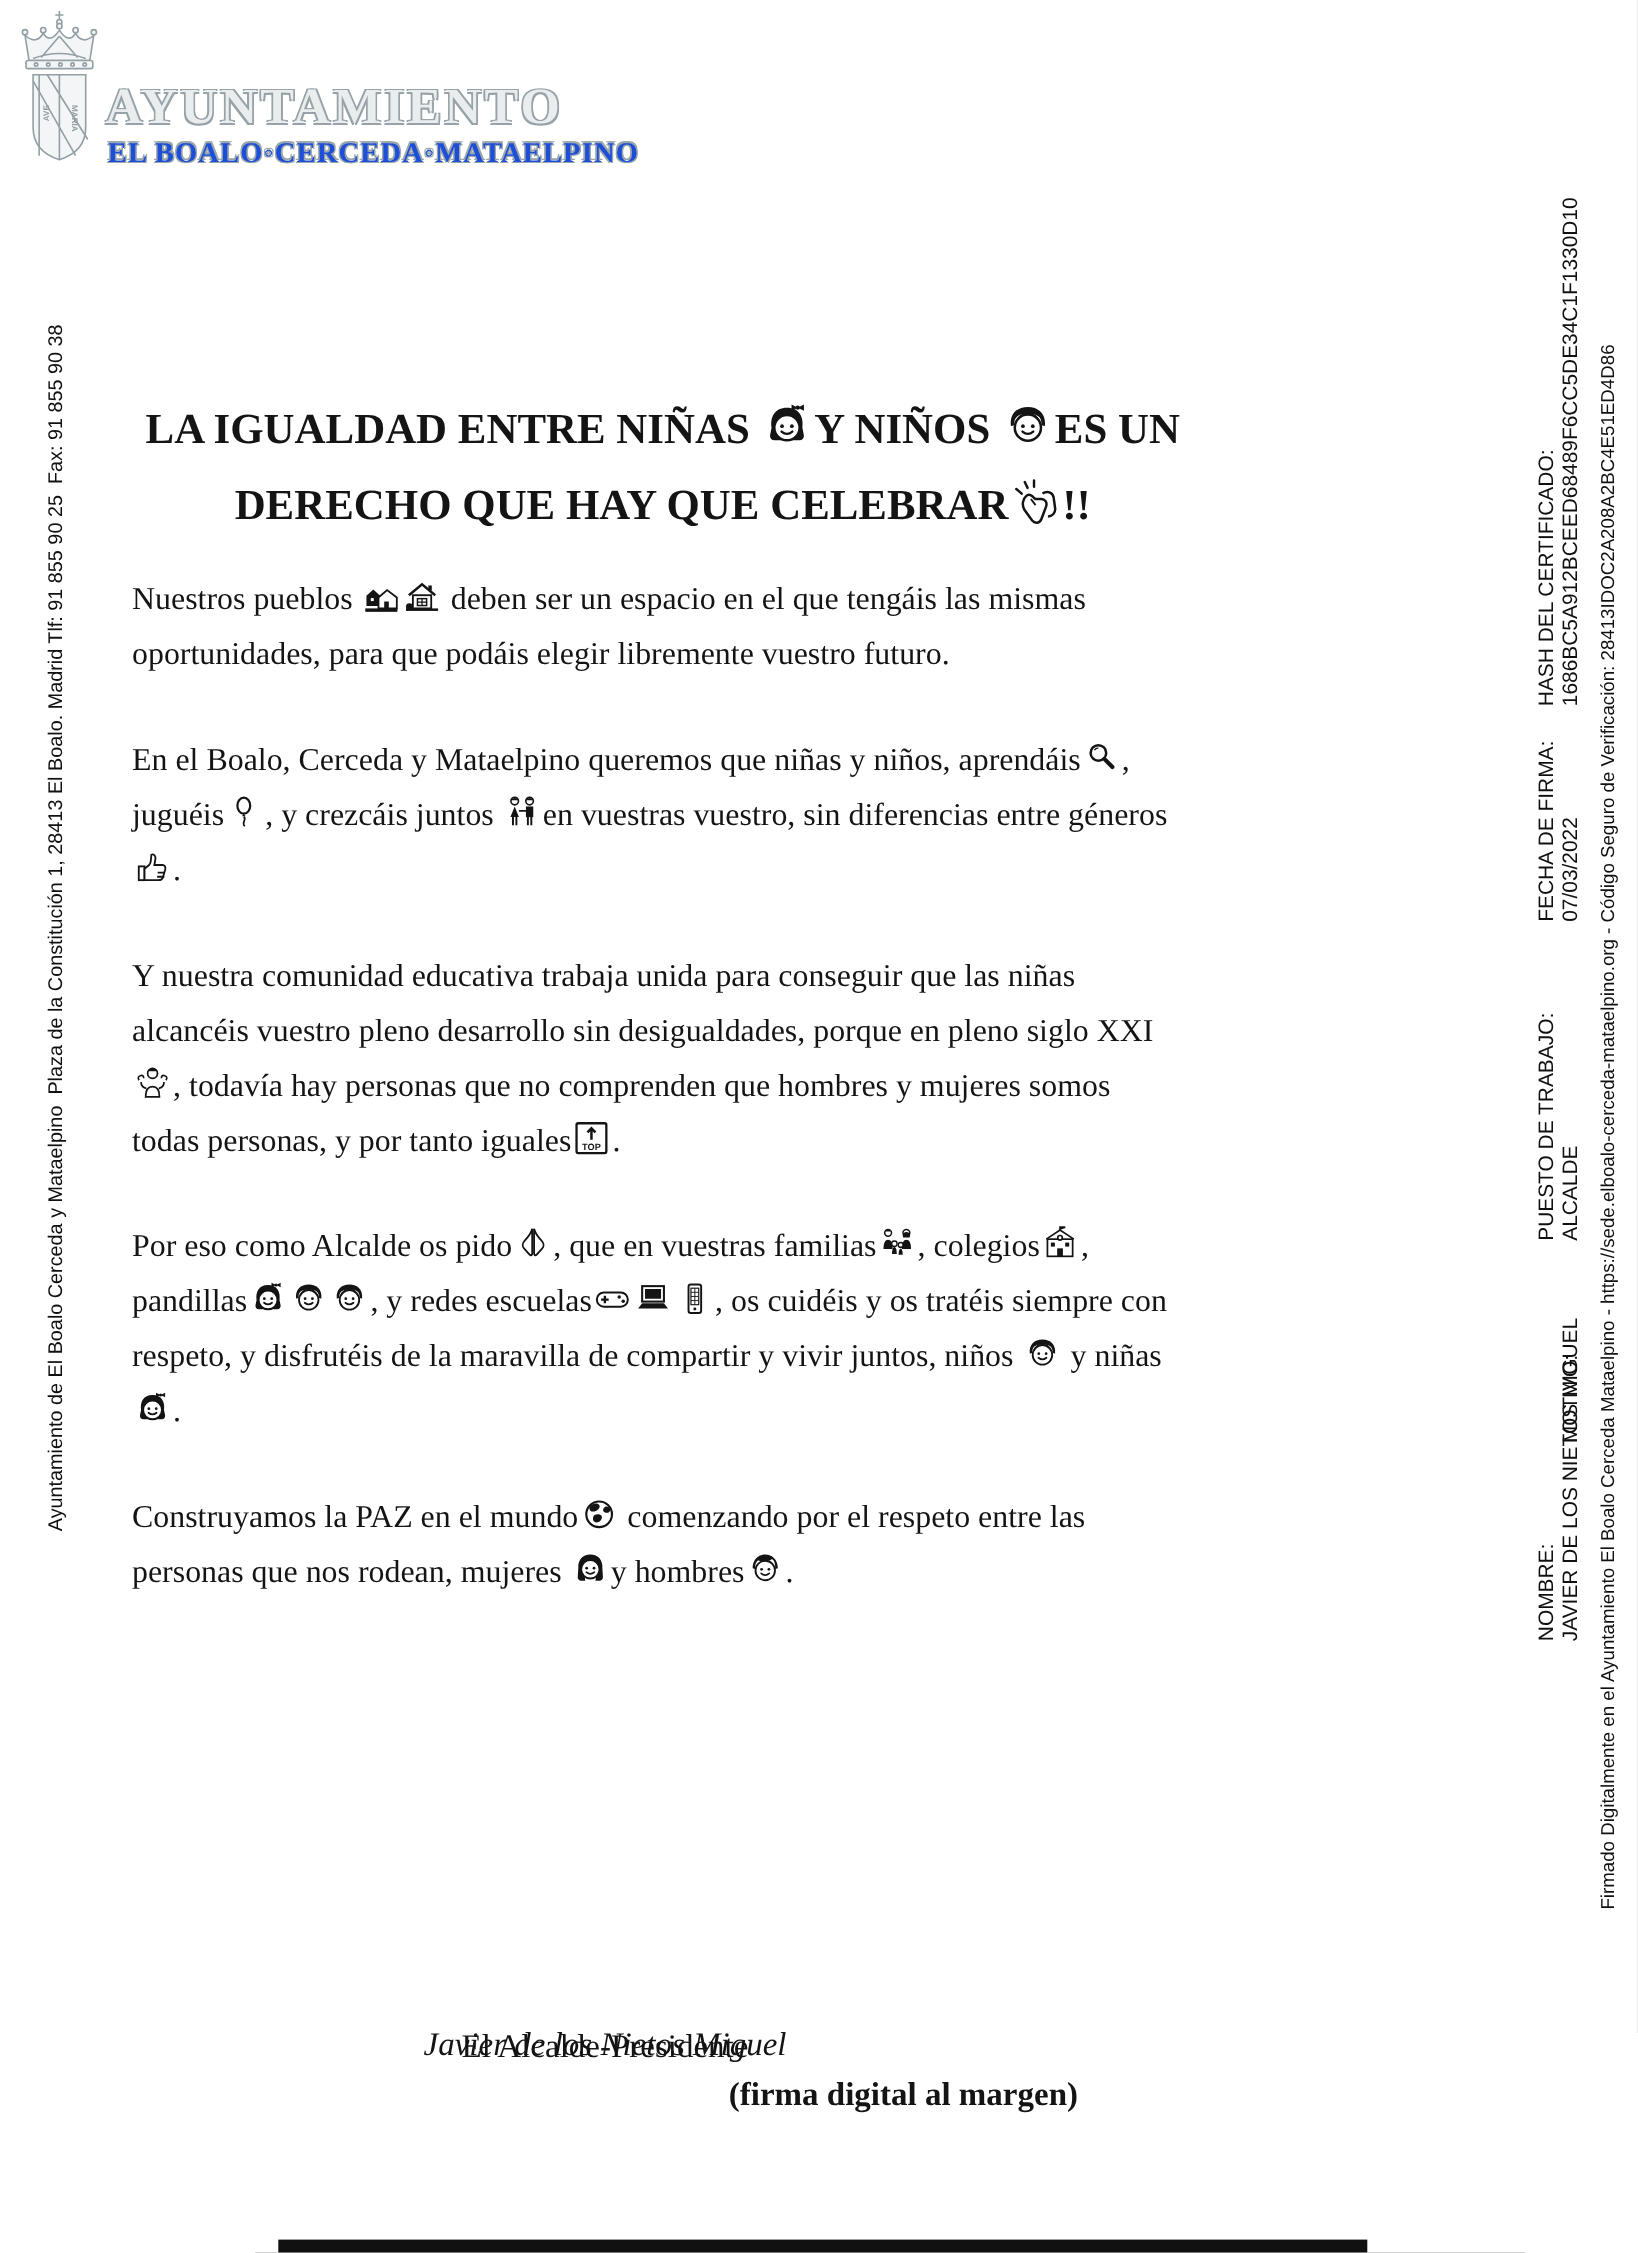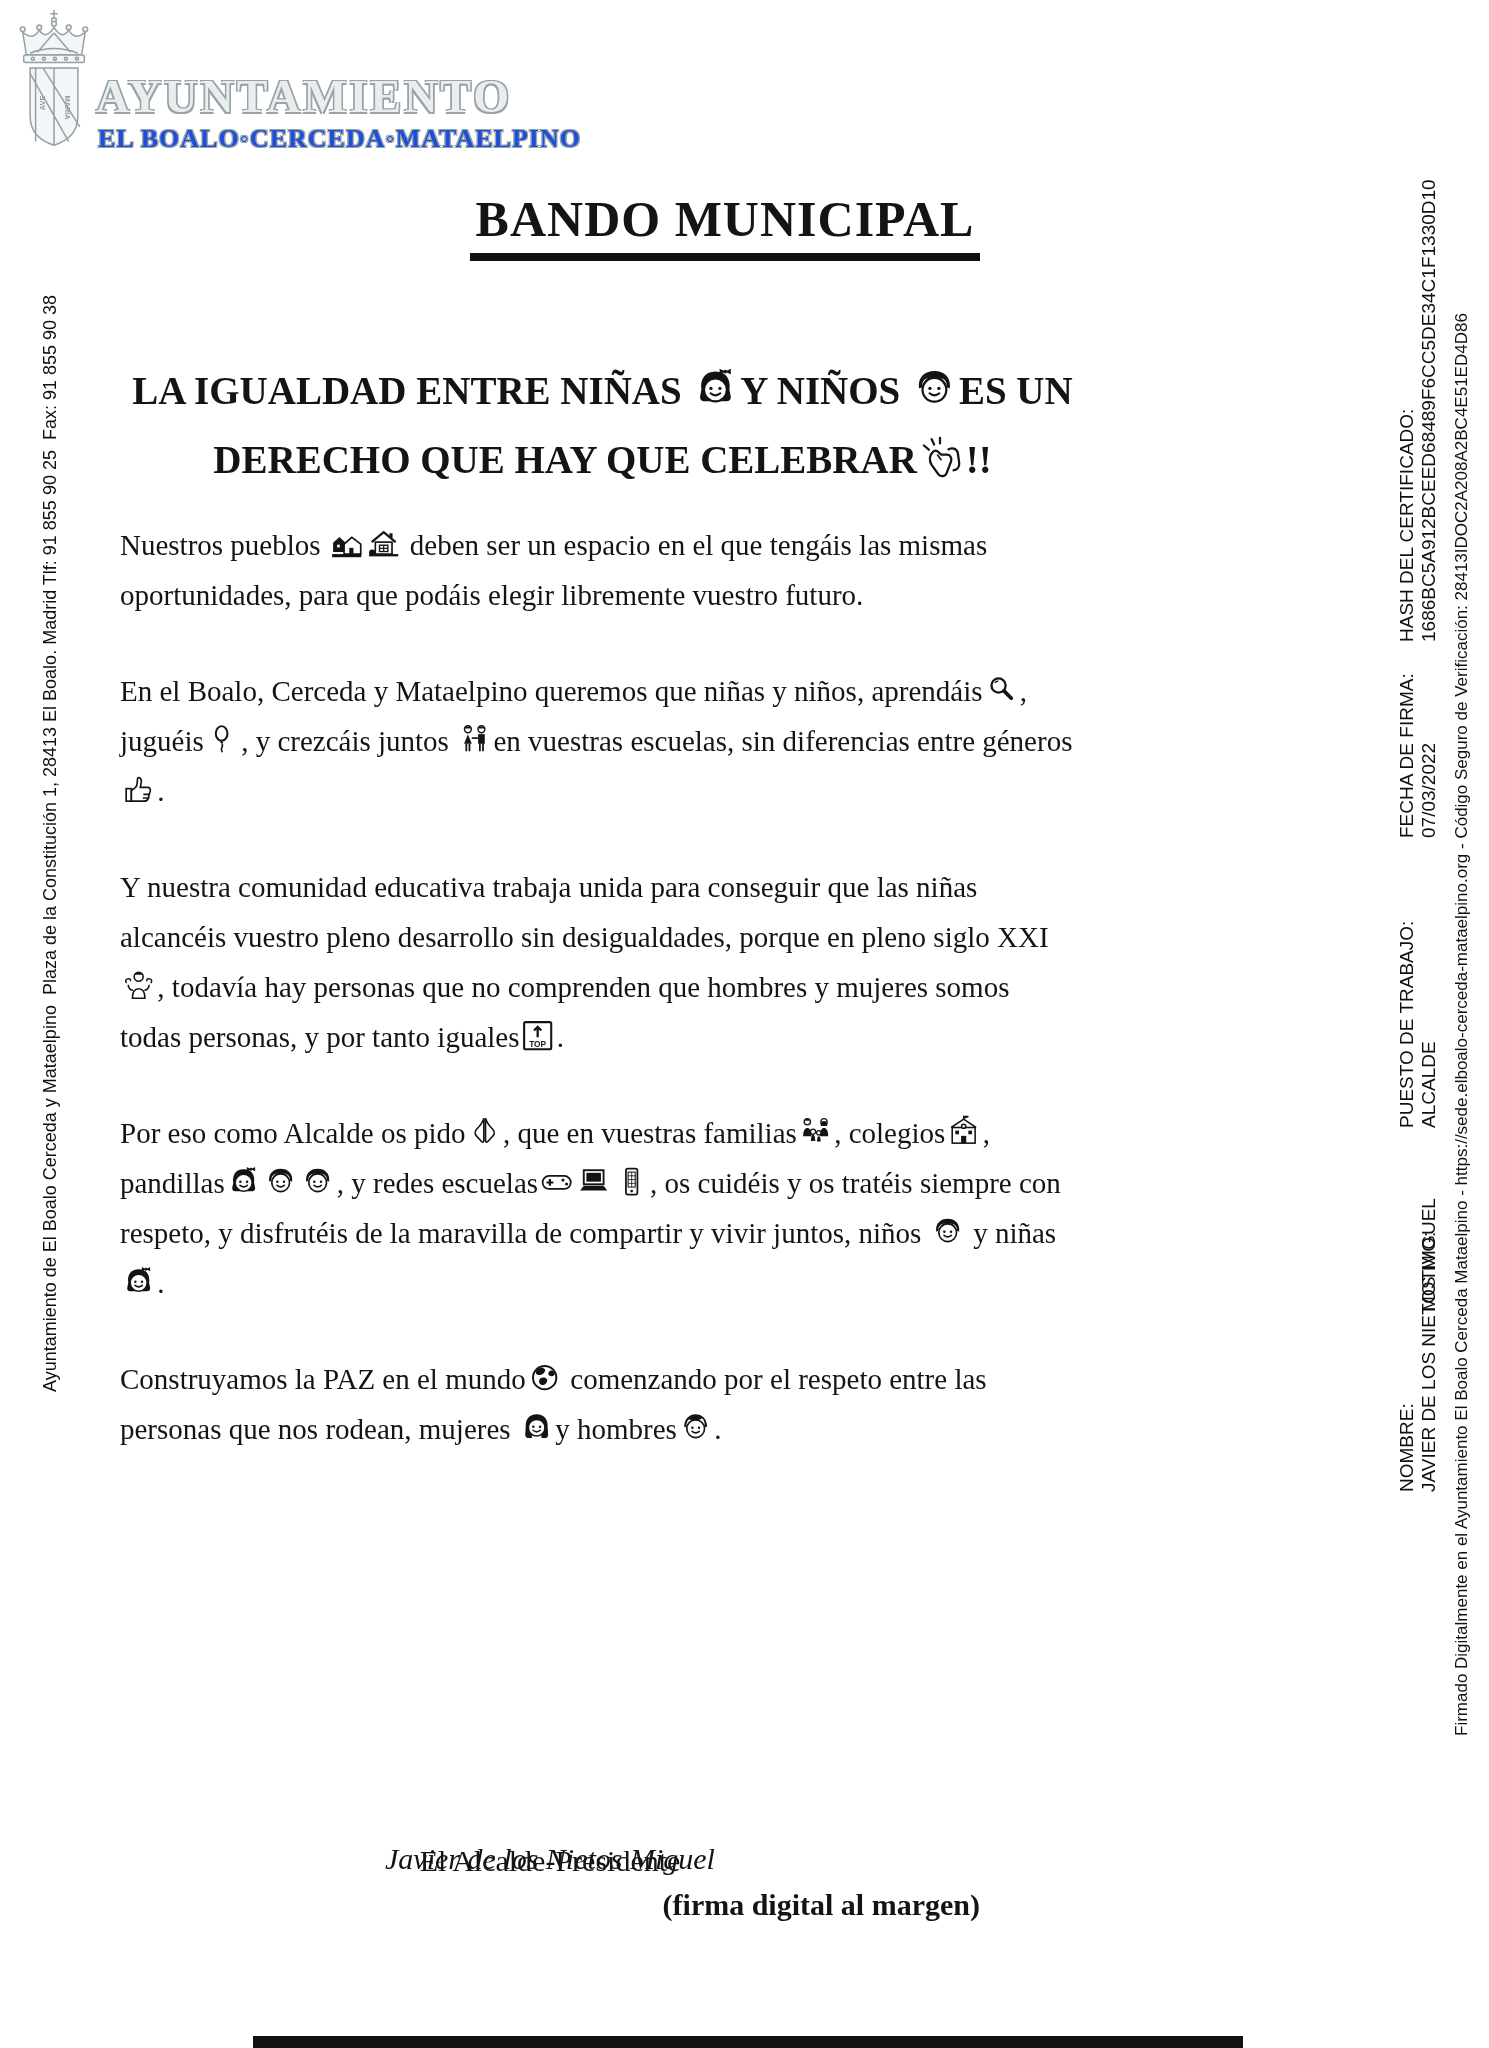--- a/index.html
+++ b/index.html
@@ -77,23 +77,20 @@
         <g fill="#8f9ba0" font-family="Liberation Sans, sans-serif" font-size="8" font-weight="bold">
           <text transform="rotate(-90 40 112)" x="40" y="112">AVE</text>
           <text transform="rotate(90 62 96)" x="62" y="96">MARIA</text>
         </g>
       </svg>
     </span>
     <span class="logo-name">AYUNTAMIENTO</span>
     <span class="logo-sub">EL BOALO◦CERCEDA◦MATAELPINO</span>
   </div>
 
-  <div class="title-wrap">
-    <span class="doc-title">BANDO MUNICIPAL</span>
-  </div>
 
   <div class="heading"><span>LA IGUALDAD ENTRE NIÑAS </span><span class="emj"><svg viewBox="0 0 32 32" xmlns="http://www.w3.org/2000/svg">
           <path d="M16 4c-8 0-11 6-10 13l-1 5c0 2 1 3.2 3 3.2h16c2 0 3-1.2 3-3.2l-1-5C27 10 24 4 16 4z" fill="#141414"></path>
           <circle cx="16" cy="17" r="8.2" fill="#fff" stroke="#141414" stroke-width="1.6"></circle>
   <circle cx="12.8" cy="16" r="1.2" fill="#141414"></circle>
           <circle cx="19.2" cy="16" r="1.2" fill="#141414"></circle>
   <path d="M12.5 19.5q3.5 3 7 0" fill="none" stroke="#141414" stroke-width="1.5" stroke-linecap="round"></path>
           <path d="M19 2l4 2-4 2z" fill="#141414"></path>
           <path d="M27 2l-4 2 4 2z" fill="#141414"></path>
           <circle cx="23" cy="4" r="1.4" fill="#141414"></circle>
@@ -139,21 +136,21 @@
    <path d="M15 19.5c3 3-2.5 4.5.8 8.5" fill="none" stroke="#141414" stroke-width="1.5"></path>
           </svg></span><span>, y crezcáis juntos </span><span class="emj"><svg viewBox="0 0 32 32" xmlns="http://www.w3.org/2000/svg">
             <circle cx="9.5" cy="6" r="3.3" fill="#fff" stroke="#141414" stroke-width="1.4"></circle>
    <path d="M6.2 5.2c.6-2.6 6-2.6 6.6 0z" fill="#141414"></path>
    <path d="M5.8 20l3.7-9.3L13.2 20z" fill="#141414"></path>
    <circle cx="22.5" cy="6" r="3.3" fill="#fff" stroke="#141414" stroke-width="1.4"></circle>
    <path d="M19.2 5.2c.6-2.6 6-2.6 6.6 0z" fill="#141414"></path>
    <rect x="19.3" y="10.7" width="6.4" height="9.3" fill="#141414"></rect>
    <path d="M13.2 14.5h6.1" stroke="#141414" stroke-width="1.6"></path>
    <path d="M8 20v7M11 20v7M21 20v7M24 20v7" stroke="#141414" stroke-width="1.7"></path>
-          </svg></span><span>en vuestras escuelas, sin diferencias entre géneros</span><span class="emj"><svg viewBox="0 0 32 32" xmlns="http://www.w3.org/2000/svg">
+          </svg></span><span>en vuestras vuestro, sin diferencias entre géneros</span><span class="emj"><svg viewBox="0 0 32 32" xmlns="http://www.w3.org/2000/svg">
             <g stroke="#141414" stroke-width="1.6" fill="#fff">
    <rect x="4" y="15" width="5" height="12"></rect>
    <path d="M9 17l4-3.2c1-1 1.5-2.5 1.5-4l.5-5c2-1 3.6 1 3.6 3l-1 6h7c2 0 3 1.6 2.5 3.6l-2 7c-.5 2-2 2.6-4 2.6H9z"></path>
    <path d="M20.5 20.5h6.3M20 24h6.3" fill="none"></path>
             </g>
           </svg></span><span>.</span></p>
       <p><span>Y nuestra comunidad educativa trabaja unida para conseguir que las niñas alcancéis vuestro pleno desarrollo sin desigualdades, porque en pleno siglo XXI </span><span class="emj"><svg viewBox="0 0 32 32" xmlns="http://www.w3.org/2000/svg">
             <circle cx="16" cy="7.5" r="4.3" fill="#fff" stroke="#141414" stroke-width="1.5"></circle>
    <path d="M12 5.6c1-3 7-3 8 0z" fill="#141414"></path>
    <path d="M10 28c0-6 2-9 6-9s6 3 6 9z" fill="#fff" stroke="#141414" stroke-width="1.5"></path>

